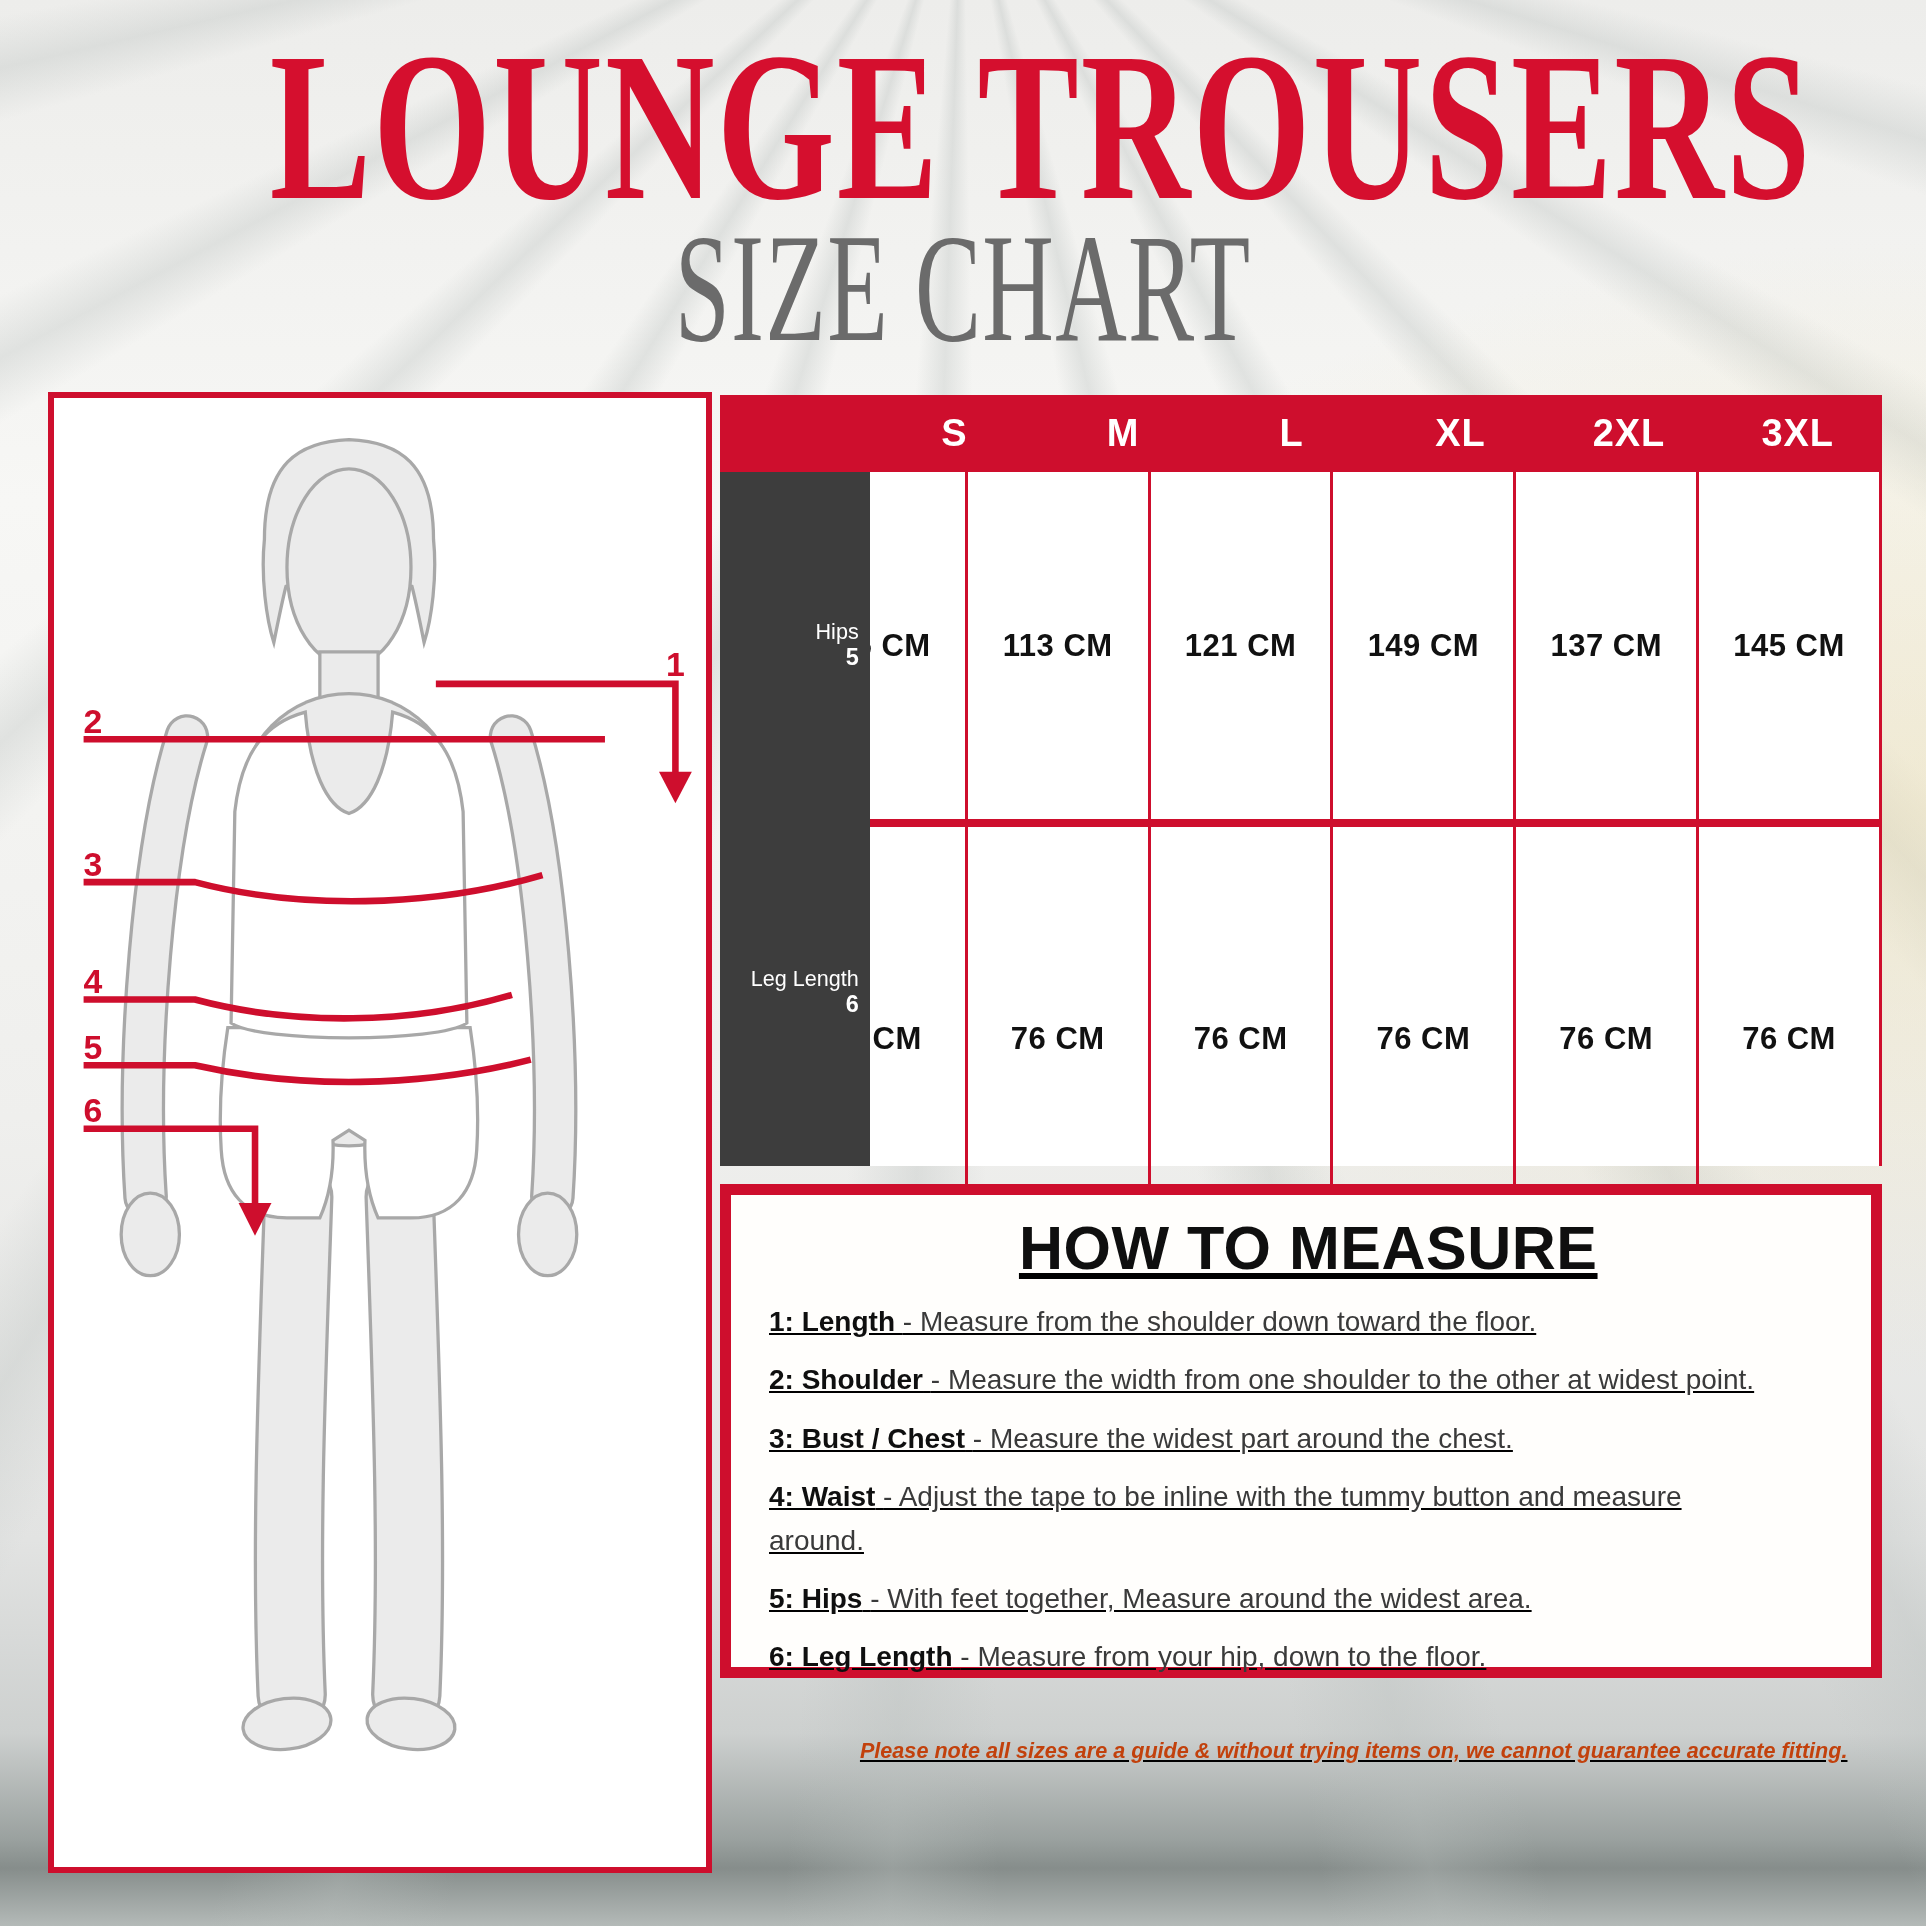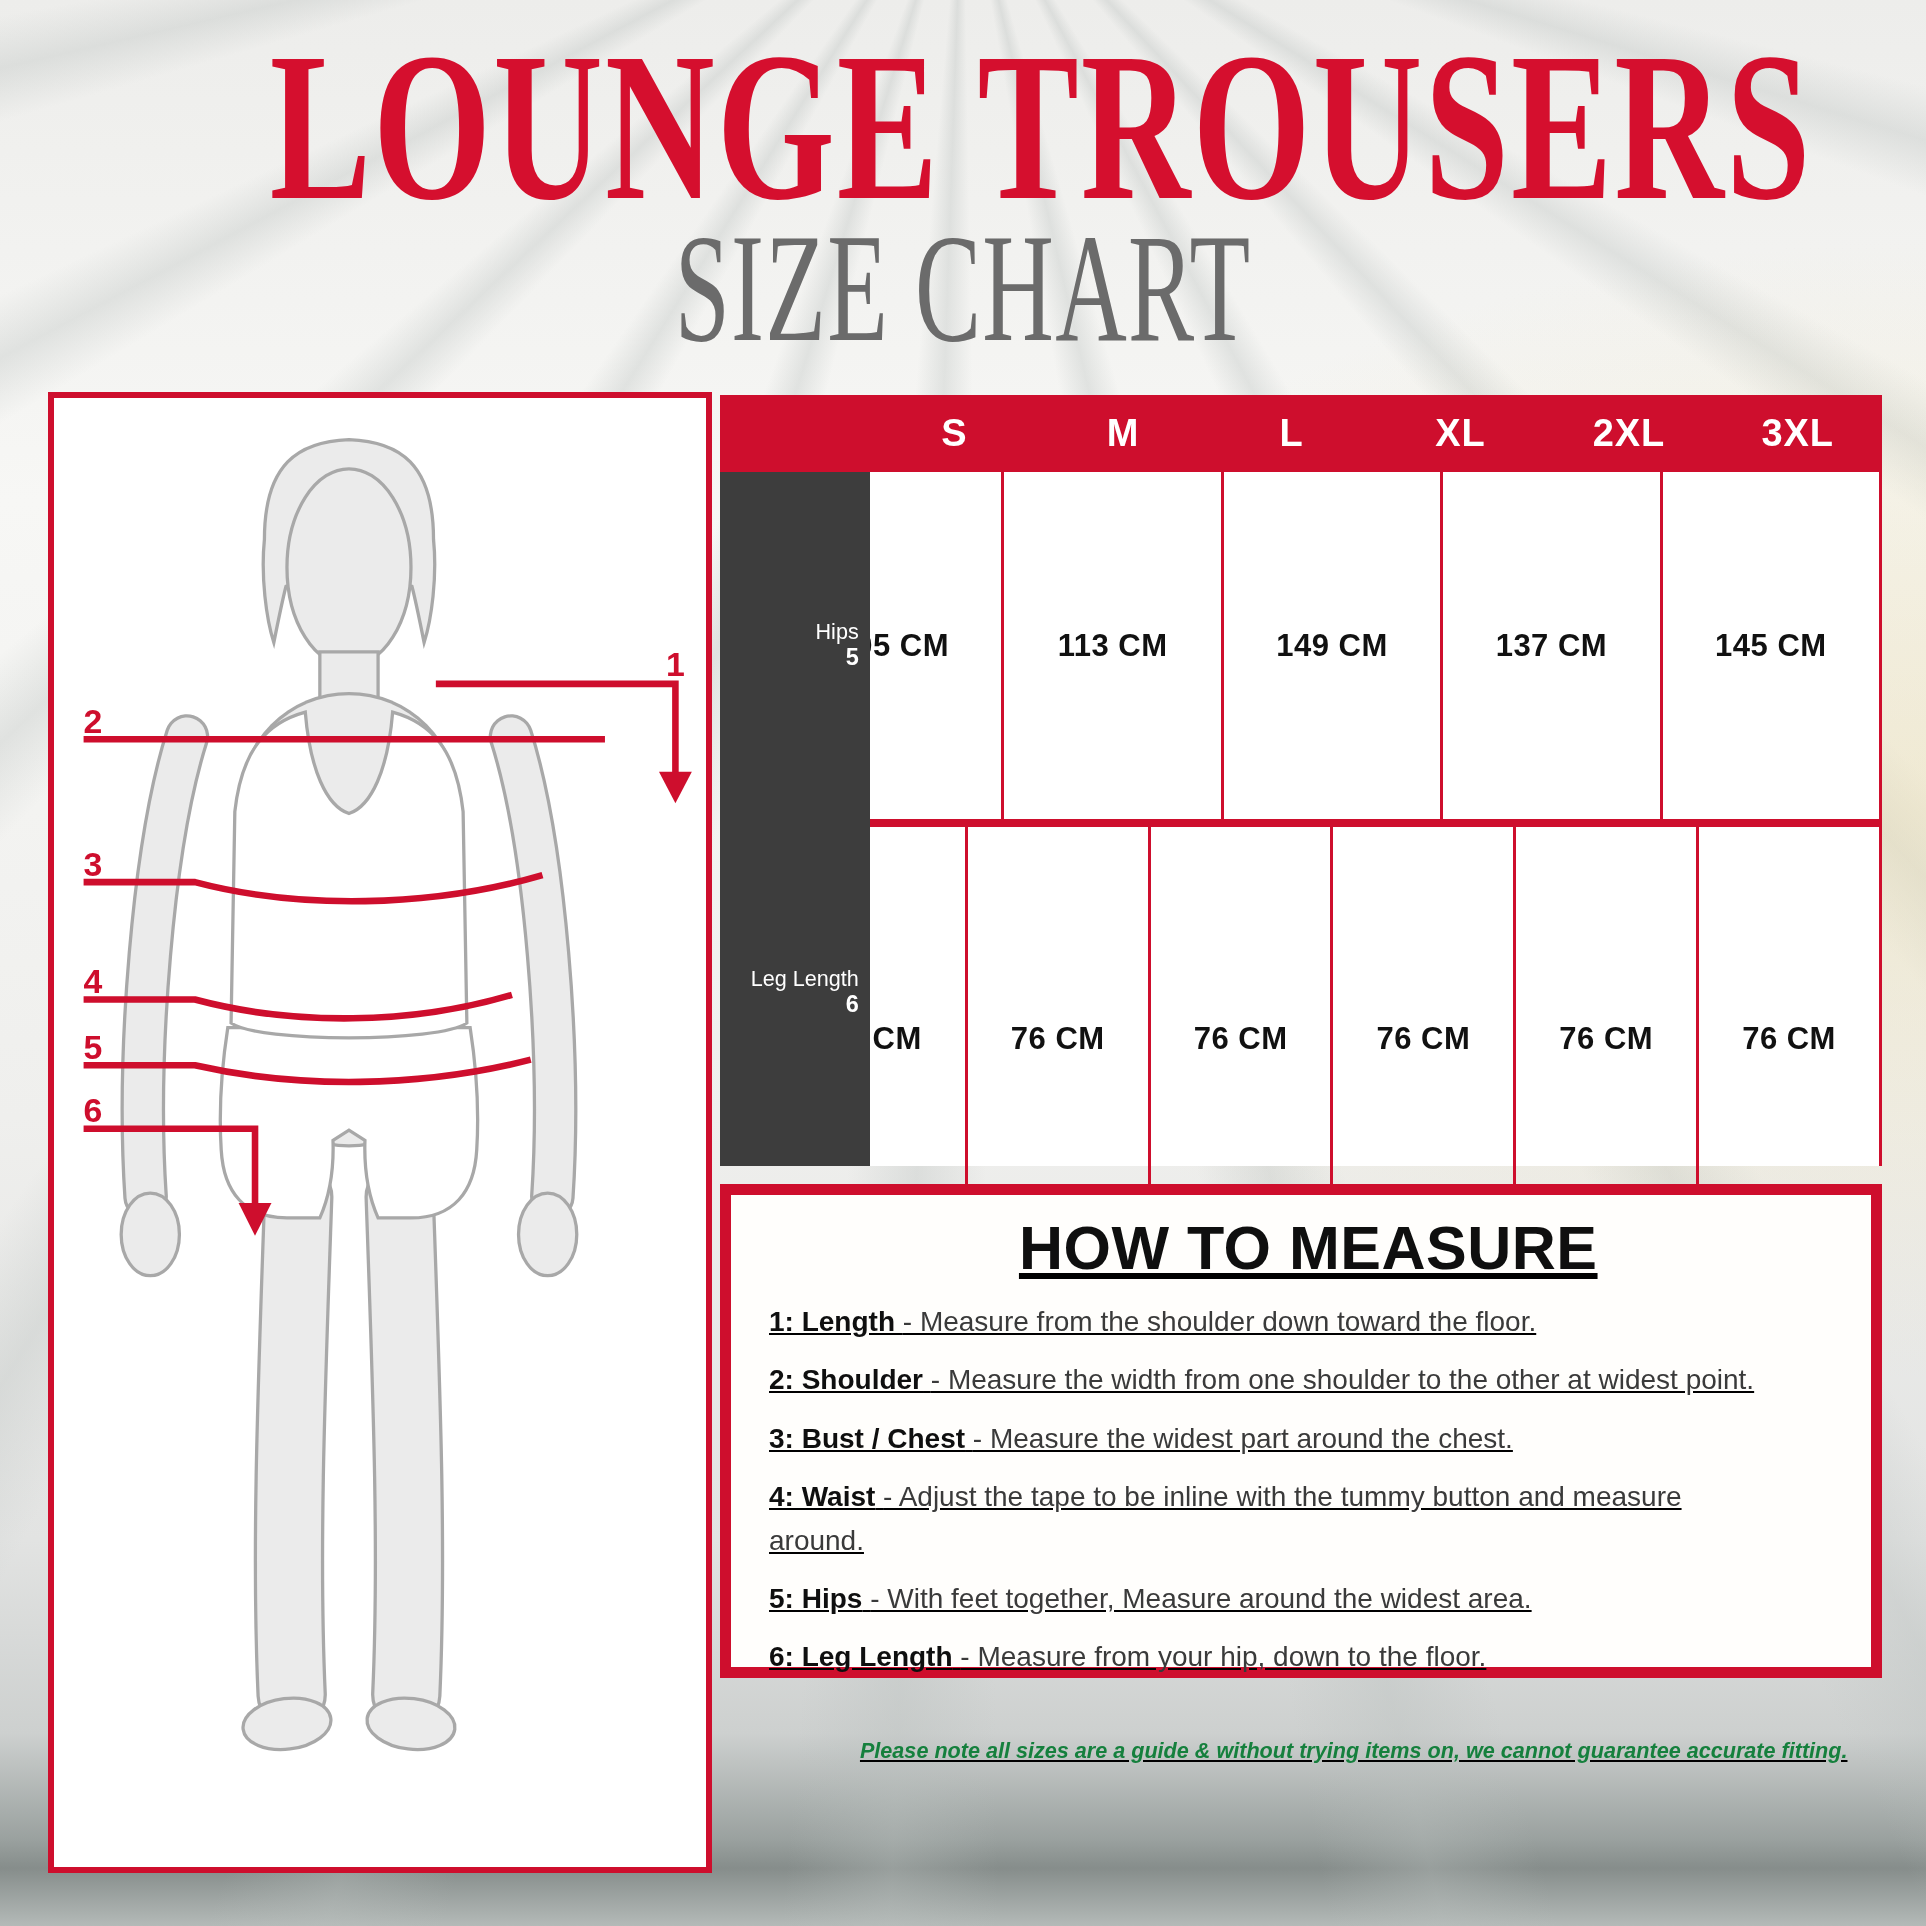--- a/index.html
+++ b/index.html
@@ -81,21 +81,21 @@
     margin:0;text-align:center;font-size:61px;font-weight:700;
     color:#0f0f0f;letter-spacing:0.5px;
   }
   #measure-box .items{margin-top:17px;padding-right:70px;}
   #measure-box .item{
     margin:0 0 15px 0;font-size:28px;line-height:1.55;color:#3a3a3a;
   }
   #measure-box .item b{color:#0f0f0f;font-weight:700;}
   #measure-box .notes{margin-top:56px;text-align:right;}
   #measure-box .note{
-    font-size:21.6px;line-height:1.45;font-weight:700;font-style:italic;color:#15803d;
+    font-size:21.6px;line-height:1.45;font-weight:700;font-style:italic;color:#c2410c;
   }
 </style>
 </head>
 <body>
 
 <div id="canvas">
 
   <div id="title-wrap">
     <div id="title-main">LOUNGE TROUSERS</div>
     <div id="title-sub">SIZE CHART</div>
@@ -190,20 +190,21 @@
           <span class="num">5</span>
         </div>
         <div class="label-cell">
           <span class="lab">Leg Length</span>
           <span class="num">6</span>
         </div>
       </div>
       <div class="trow">
         <div class="td">105 CM</div>
         <div class="td">113 CM</div>
+        <div class="td">121 CM</div>
         <div class="td">149 CM</div>
         <div class="td">137 CM</div>
         <div class="td">145 CM</div>
       </div>
       <div class="trow second">
         <div class="td">76 CM</div>
         <div class="td">76 CM</div>
         <div class="td">76 CM</div>
         <div class="td">76 CM</div>
         <div class="td">76 CM</div>

